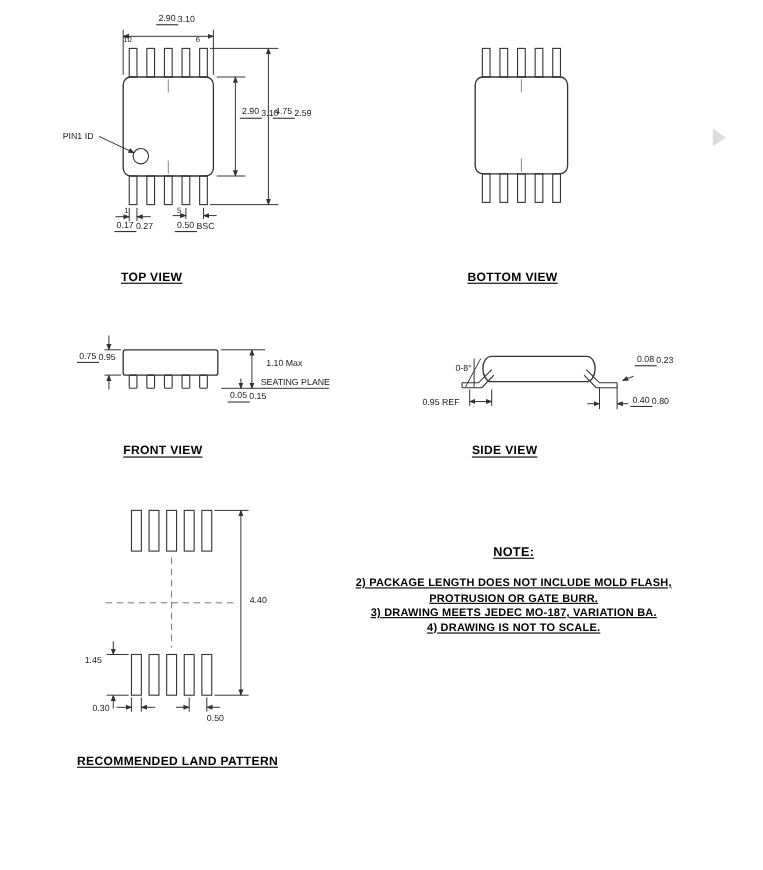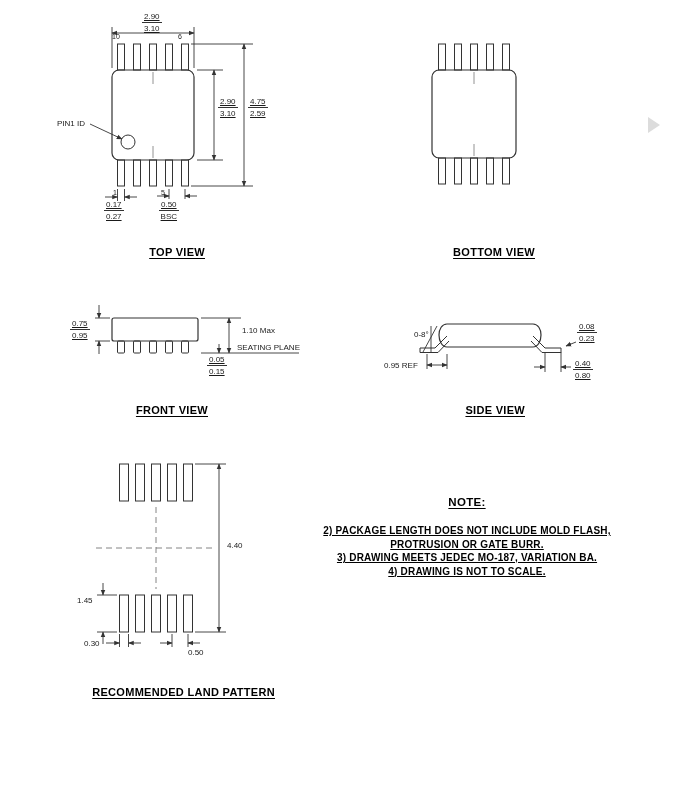--- a/index.html
+++ b/index.html
@@ -4,26 +4,26 @@
 <style>
   html,body{margin:0;padding:0;}
   body{
     width:694px;height:791px;position:relative;background:#ffffff;
     font-family:"Liberation Sans", sans-serif;overflow:hidden;color:#111;
   }
   .stage{position:absolute;left:0;top:0;width:694px;height:791px;}
   svg.linework{position:absolute;left:0;top:0;}
   .t{position:absolute;font-size:8px;line-height:10px;white-space:nowrap;color:#1a1a1a;}
   .pin-num{font-size:7px;line-height:8px;}
-  .stack{position:absolute;display:flex;flex-direction:column;align-items:center;
-         font-size:8px;line-height:9px;color:#1a1a1a;text-decoration:underline;}
+  .stack{position:absolute;display:flex;flex-direction:row;align-items:flex-start;
+         font-size:8px;line-height:9px;color:#1a1a1a;}
   .stack .top{border-bottom:1px solid #333;padding:0 2px 1px;text-align:center;}
   .stack .bot{padding-top:1px;text-align:center;}
   .view-label{position:absolute;font-weight:bold;font-size:11px;color:#000;
-              text-align:right;letter-spacing:.3px;}
+              text-align:left;letter-spacing:.3px;}
   .view-label span{text-decoration:underline;text-underline-offset:2px;}
   .note{position:absolute;left:293px;top:496px;width:348px;color:#000;text-align:center;}
   .note-heading{font-weight:bold;font-size:11.5px;letter-spacing:.3px;
                 text-decoration:underline;text-underline-offset:2px;margin-bottom:16px;}
   .note-line{font-weight:bold;font-size:10px;line-height:13.5px;letter-spacing:.2px;
              text-decoration:underline;}
 </style>
 </head>
 <body>
 

